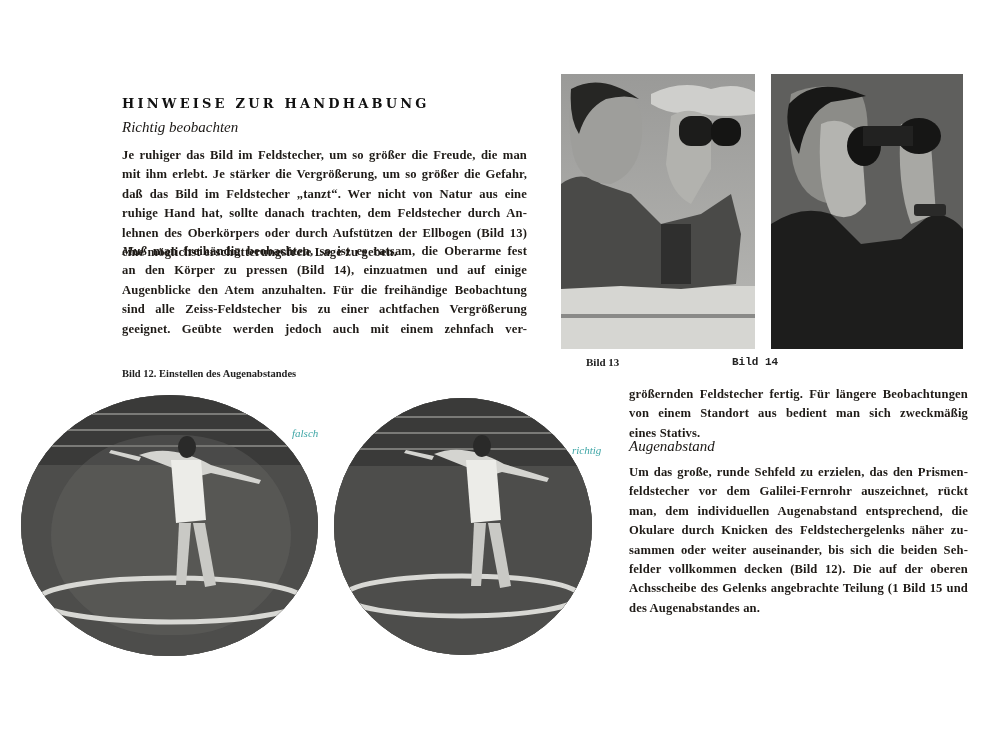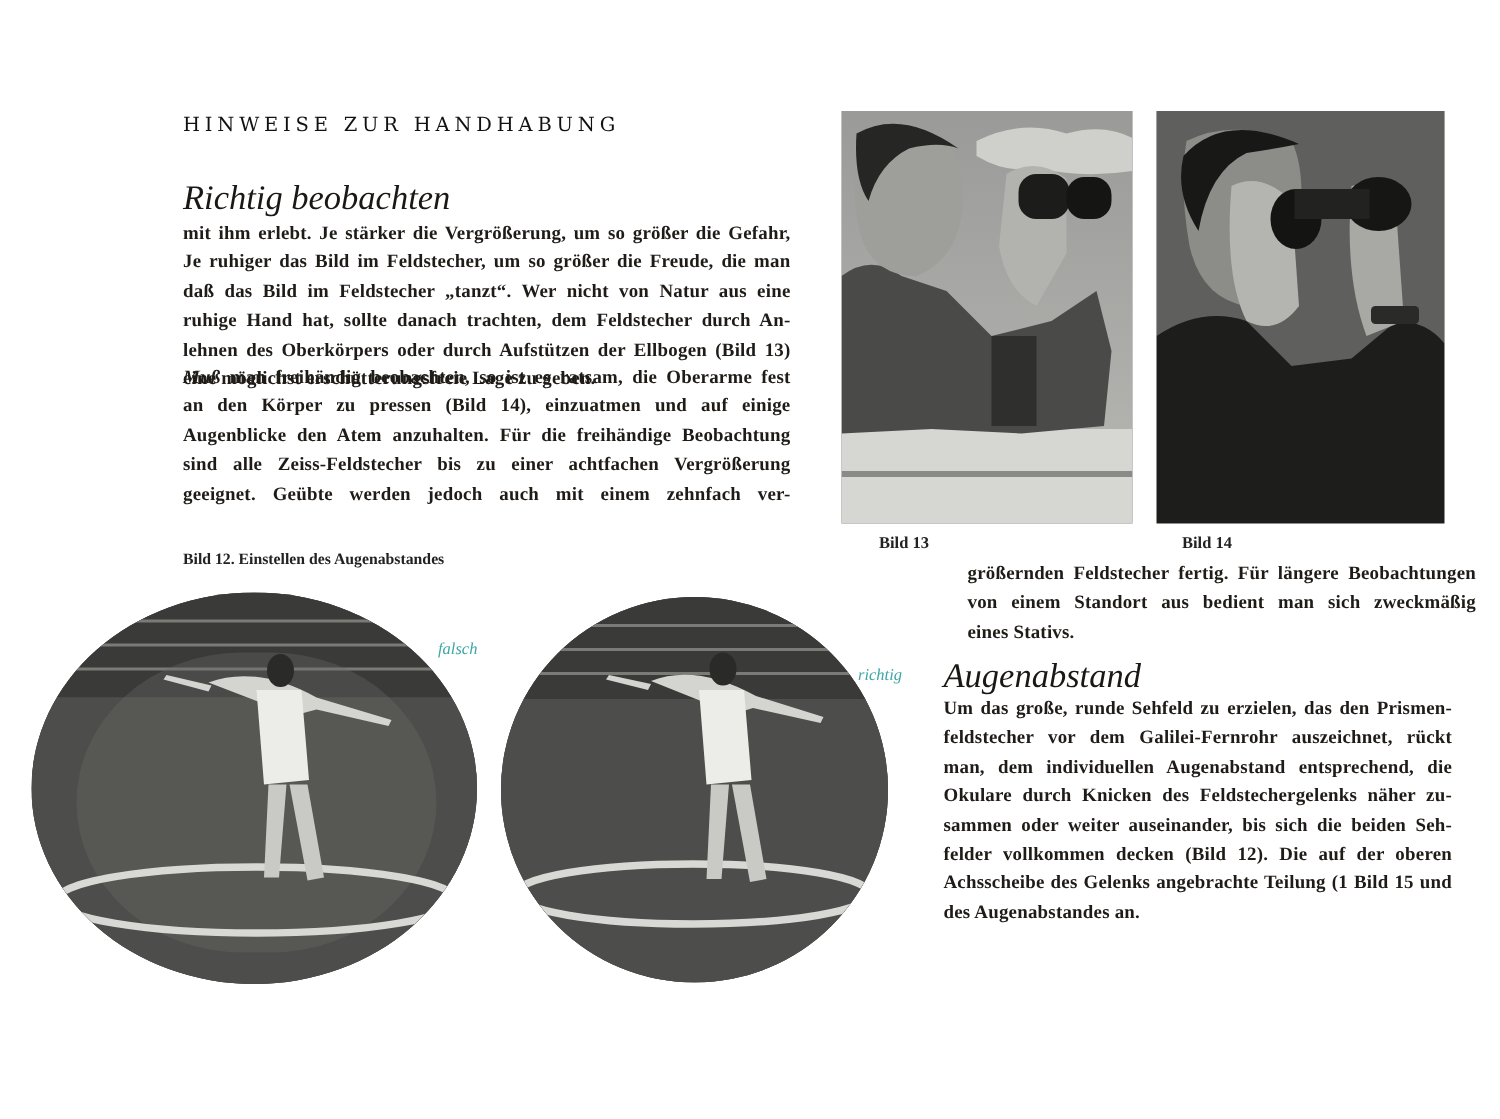--- a/index.html
+++ b/index.html
@@ -2,27 +2,27 @@
 <html><head>
 <meta charset="utf-8">
 <style>
   html, body { margin: 0; padding: 0; }
   body {
     width: 1000px; height: 746px; position: relative; overflow: hidden;
     background: #ffffff; color: #1a1714;
     font-family: "DejaVu Serif", "Liberation Serif", serif;
   }
   .page-title {
-    position: absolute; left: 122px; top: 76px;
-    font-family: "DejaVu Serif", serif; font-weight: normal;
+    position: absolute; left: 122px; top: 96px;
+    font-family: "DejaVu Serif", serif; font-weight: bold;
     font-size: 13px; letter-spacing: 3.2px; color: #111; text-align: right;
   }
   .heading {
     position: absolute; font-style: italic;
-    font-family: "Liberation Serif", serif; font-size: 23px; color: #1a1714; text-align: center;
+    font-family: "Liberation Serif", serif; font-size: 15px; color: #1a1714; text-align: center;
   }
   .para {
     position: absolute; font-family: "Liberation Serif", serif;
     font-size: 12.6px; line-height: 19.4px; text-align: justify;
     text-align-last: justify; color: #1f1b17; font-weight: bold;
     letter-spacing: 0.15px;
   }
   .para .line { display: block; text-align: justify; text-align-last: justify; white-space: nowrap; }
   .para .line.last { text-align-last: left; }
   .caption {
@@ -41,22 +41,22 @@
   svg { display: block; }
 </style>
 </head>
 <body>
 
 <div class="page-title">HINWEISE ZUR HANDHABUNG</div>
 
 <div class="heading" style="left:122px; top:119px;">Richtig beobachten</div>
 
 <div class="para" style="left:122px; top:146px; width:405px;">
+  <span class="line">Je ruhiger das Bild im Feldstecher, um so größer die Freude, die man</span>
   <span class="line">mit ihm erlebt. Je stärker die Vergrößerung, um so größer die Gefahr,</span>
-  <span class="line">Je ruhiger das Bild im Feldstecher, um so größer die Freude, die man</span>
   <span class="line">daß das Bild im Feldstecher „tanzt“. Wer nicht von Natur aus eine</span>
   <span class="line">ruhige Hand hat, sollte danach trachten, dem Feldstecher durch An-</span>
   <span class="line">lehnen des Oberkörpers oder durch Aufstützen der Ellbogen (Bild 13)</span>
   <span class="line last">eine möglichst erschütterungsfreie Lage zu geben.</span>
 </div>
 
 <div class="para" style="left:122px; top:242px; width:405px;">
   <span class="line"><i>Muß</i><span> man freihändig beobachten, so ist es ratsam, die Oberarme fest</span></span>
   <span class="line">an den Körper zu pressen (Bild 14), einzuatmen und auf einige</span>
   <span class="line">Augenblicke den Atem anzuhalten. Für die freihändige Beobachtung</span>
@@ -95,21 +95,21 @@
     <path d="M50 50 Q70 40 90 60 L95 130 Q80 150 60 140 Q45 110 50 50 Z" fill="#b4b4b0"></path>
     <path d="M130 50 Q150 45 160 70 L165 140 L140 150 Q125 110 130 50 Z" fill="#a8a8a4"></path>
     <ellipse cx="93" cy="72" rx="17" ry="20" fill="#141413"></ellipse>
     <ellipse cx="148" cy="62" rx="22" ry="18" fill="#161615"></ellipse>
     <rect x="92" y="52" width="50" height="20" fill="#222221"></rect>
     <rect x="143" y="130" width="32" height="12" rx="3" fill="#2a2a29"></rect>
   </svg>
 </div>
 
 <div class="caption" style="left:546px; top:356px;margin-left:40px;">Bild 13</div>
-<div class="caption" style="left:788px; top:356px;">Bild 14</div>
+<div class="caption" style="left:732px; top:356px;font-family:Liberation Mono, monospace;">Bild 14</div>
 
 <div class="caption" style="left:122px; top:368px; font-size:10.5px;">Bild 12. Einstellen des Augenabstandes</div>
 
 <div class="circle" style="left:21px; top:395px; width:297px; height:261px; background:#4e4e4c;">
   <svg width="297" height="261" viewBox="0 0 297 261">
     <rect width="297" height="261" fill="#555553"></rect>
     <rect x="0" y="0" width="297" height="70" fill="#3a3a39"></rect>
     <g fill="#7a7a77">
       <rect x="0" y="18" width="297" height="2"></rect>
         <rect x="0" y="34" width="297" height="2"></rect>
@@ -142,21 +142,21 @@
     <path d="M100 56 Q130 44 170 66 L215 80 L213 84 L168 74 L155 78 Z" fill="#d4d4d0"></path>
     <path d="M100 58 L72 52 L70 55 L98 62 Z" fill="#d4d4d0"></path>
     <ellipse cx="148" cy="48" rx="9" ry="11" fill="#2a2a29"></ellipse>
     <path d="M132 62 L162 62 L167 122 L137 125 Z" fill="#ecece8"></path>
     <path d="M140 125 L152 125 L147 188 L137 188 Z" fill="#c9c9c5"></path>
     <path d="M154 125 L166 125 L177 188 L166 190 Z" fill="#c9c9c5"></path>
   </svg>
 </div>
 <div class="label-teal" style="left: 572px; top: 432px; color: rgb(62, 166, 166); margin-top: 12px;">richtig</div>
 
-<div class="para" style="left:629px; top:373px; width:339px;margin-left:16px;">
+<div class="para" style="left:629px; top:385px; width:339px;">
   <span class="line">größernden Feldstecher fertig. Für längere Beobachtungen</span>
   <span class="line">von einem Standort aus bedient man sich zweckmäßig</span>
   <span class="line last">eines Stativs.</span>
 </div>
 
 <div class="heading" style="left:629px; top:438px;">Augenabstand</div>
 
 <div class="para" style="left:629px; top:463px; width:339px;">
   <span class="line">Um das große, runde Sehfeld zu erzielen, das den Prismen-</span>
   <span class="line">feldstecher vor dem Galilei-Fernrohr auszeichnet, rückt</span>

